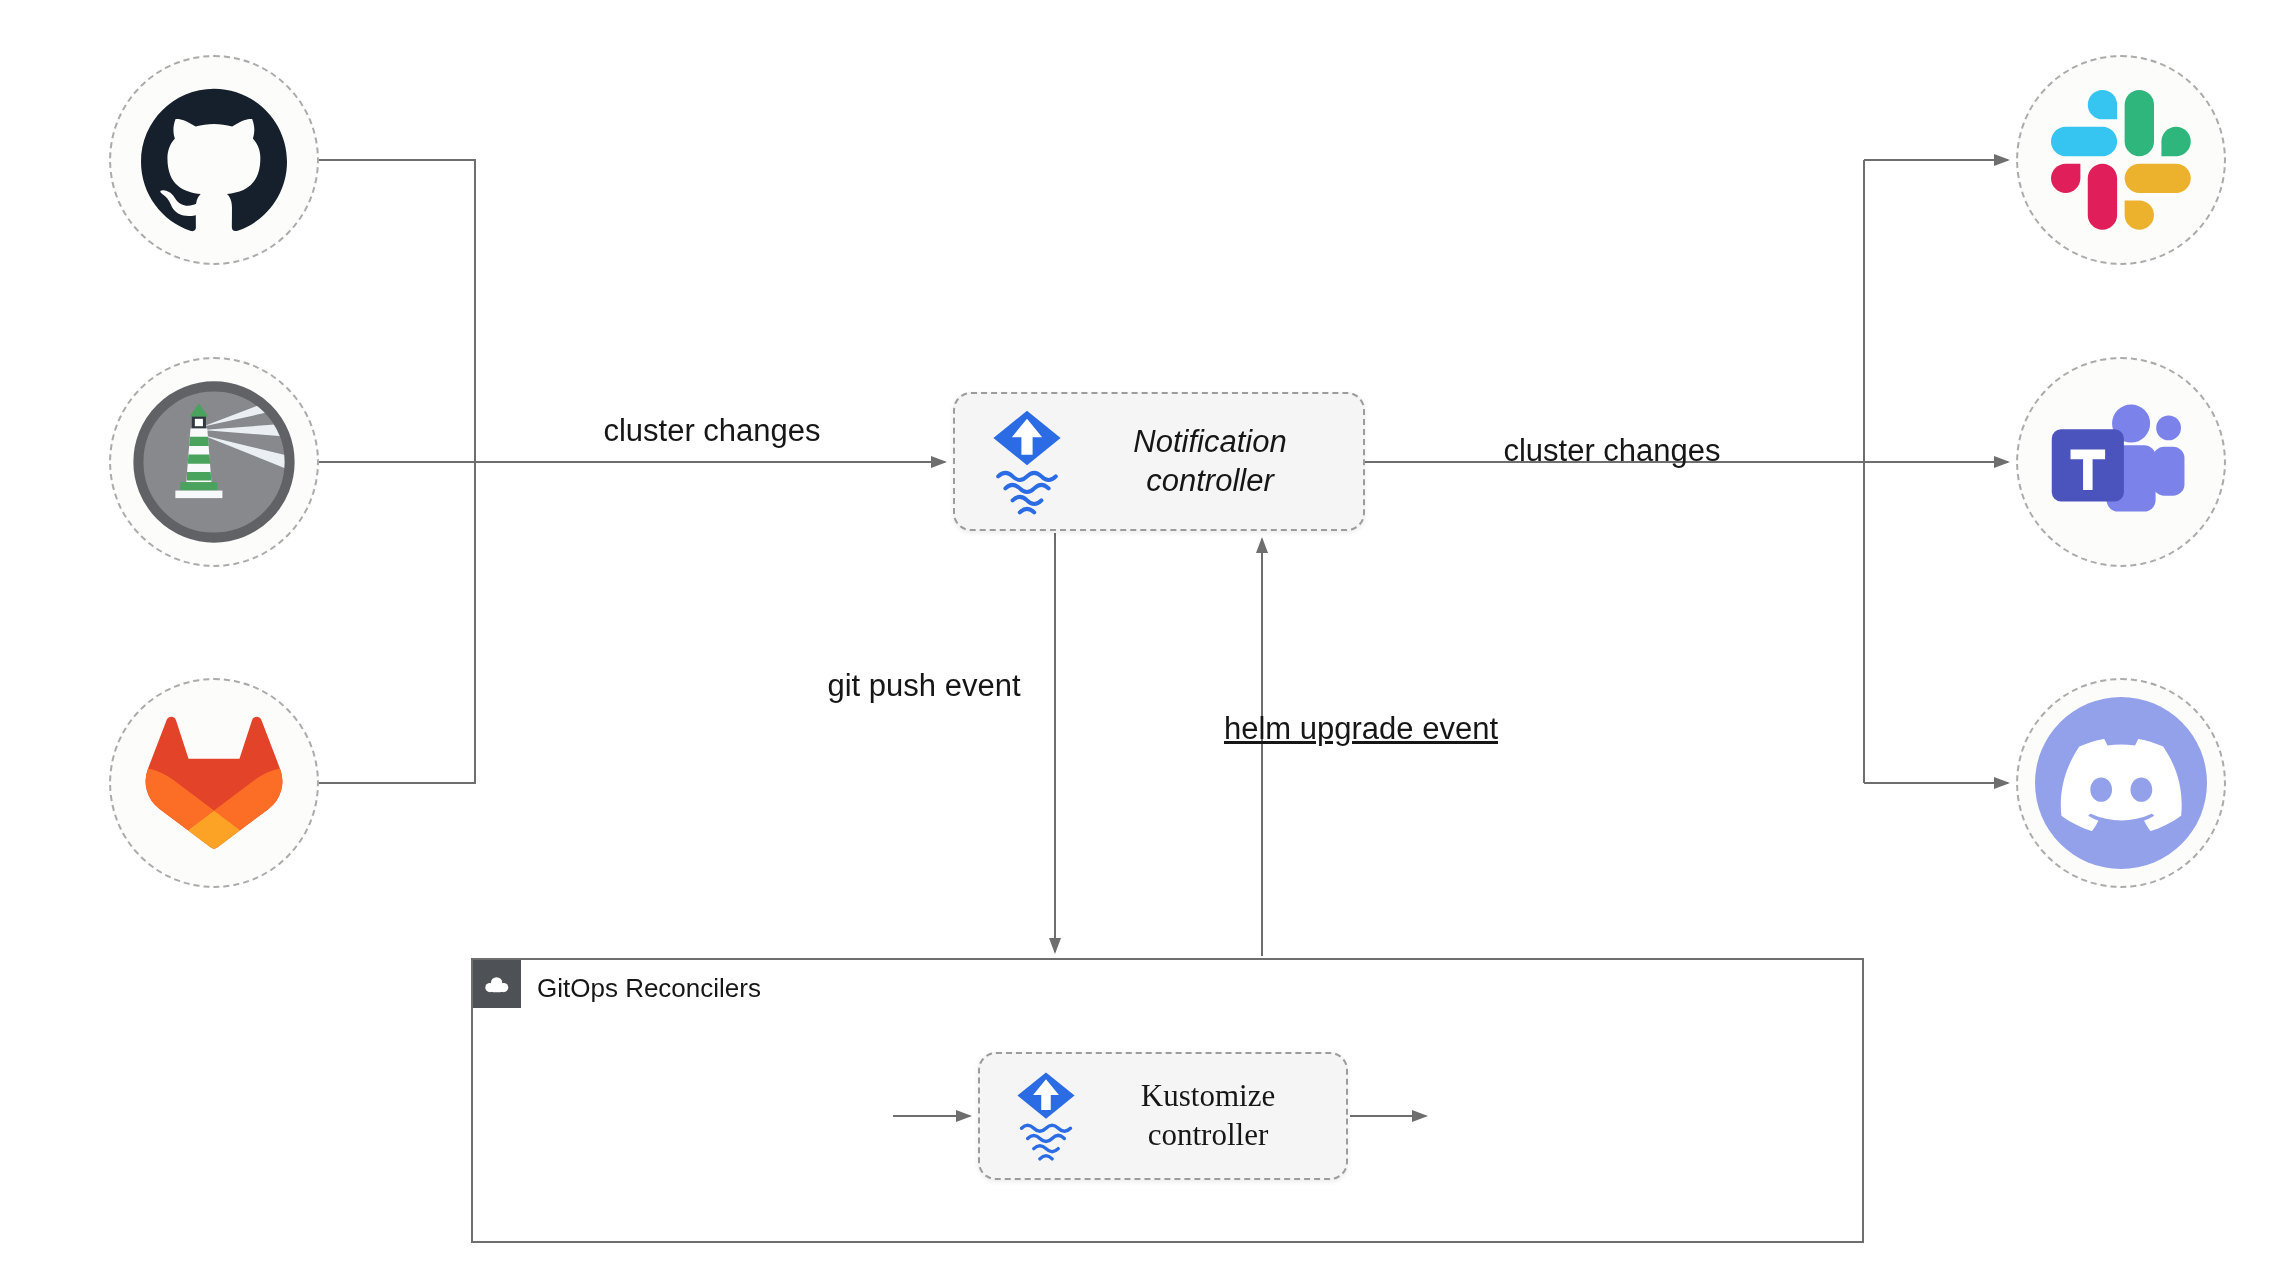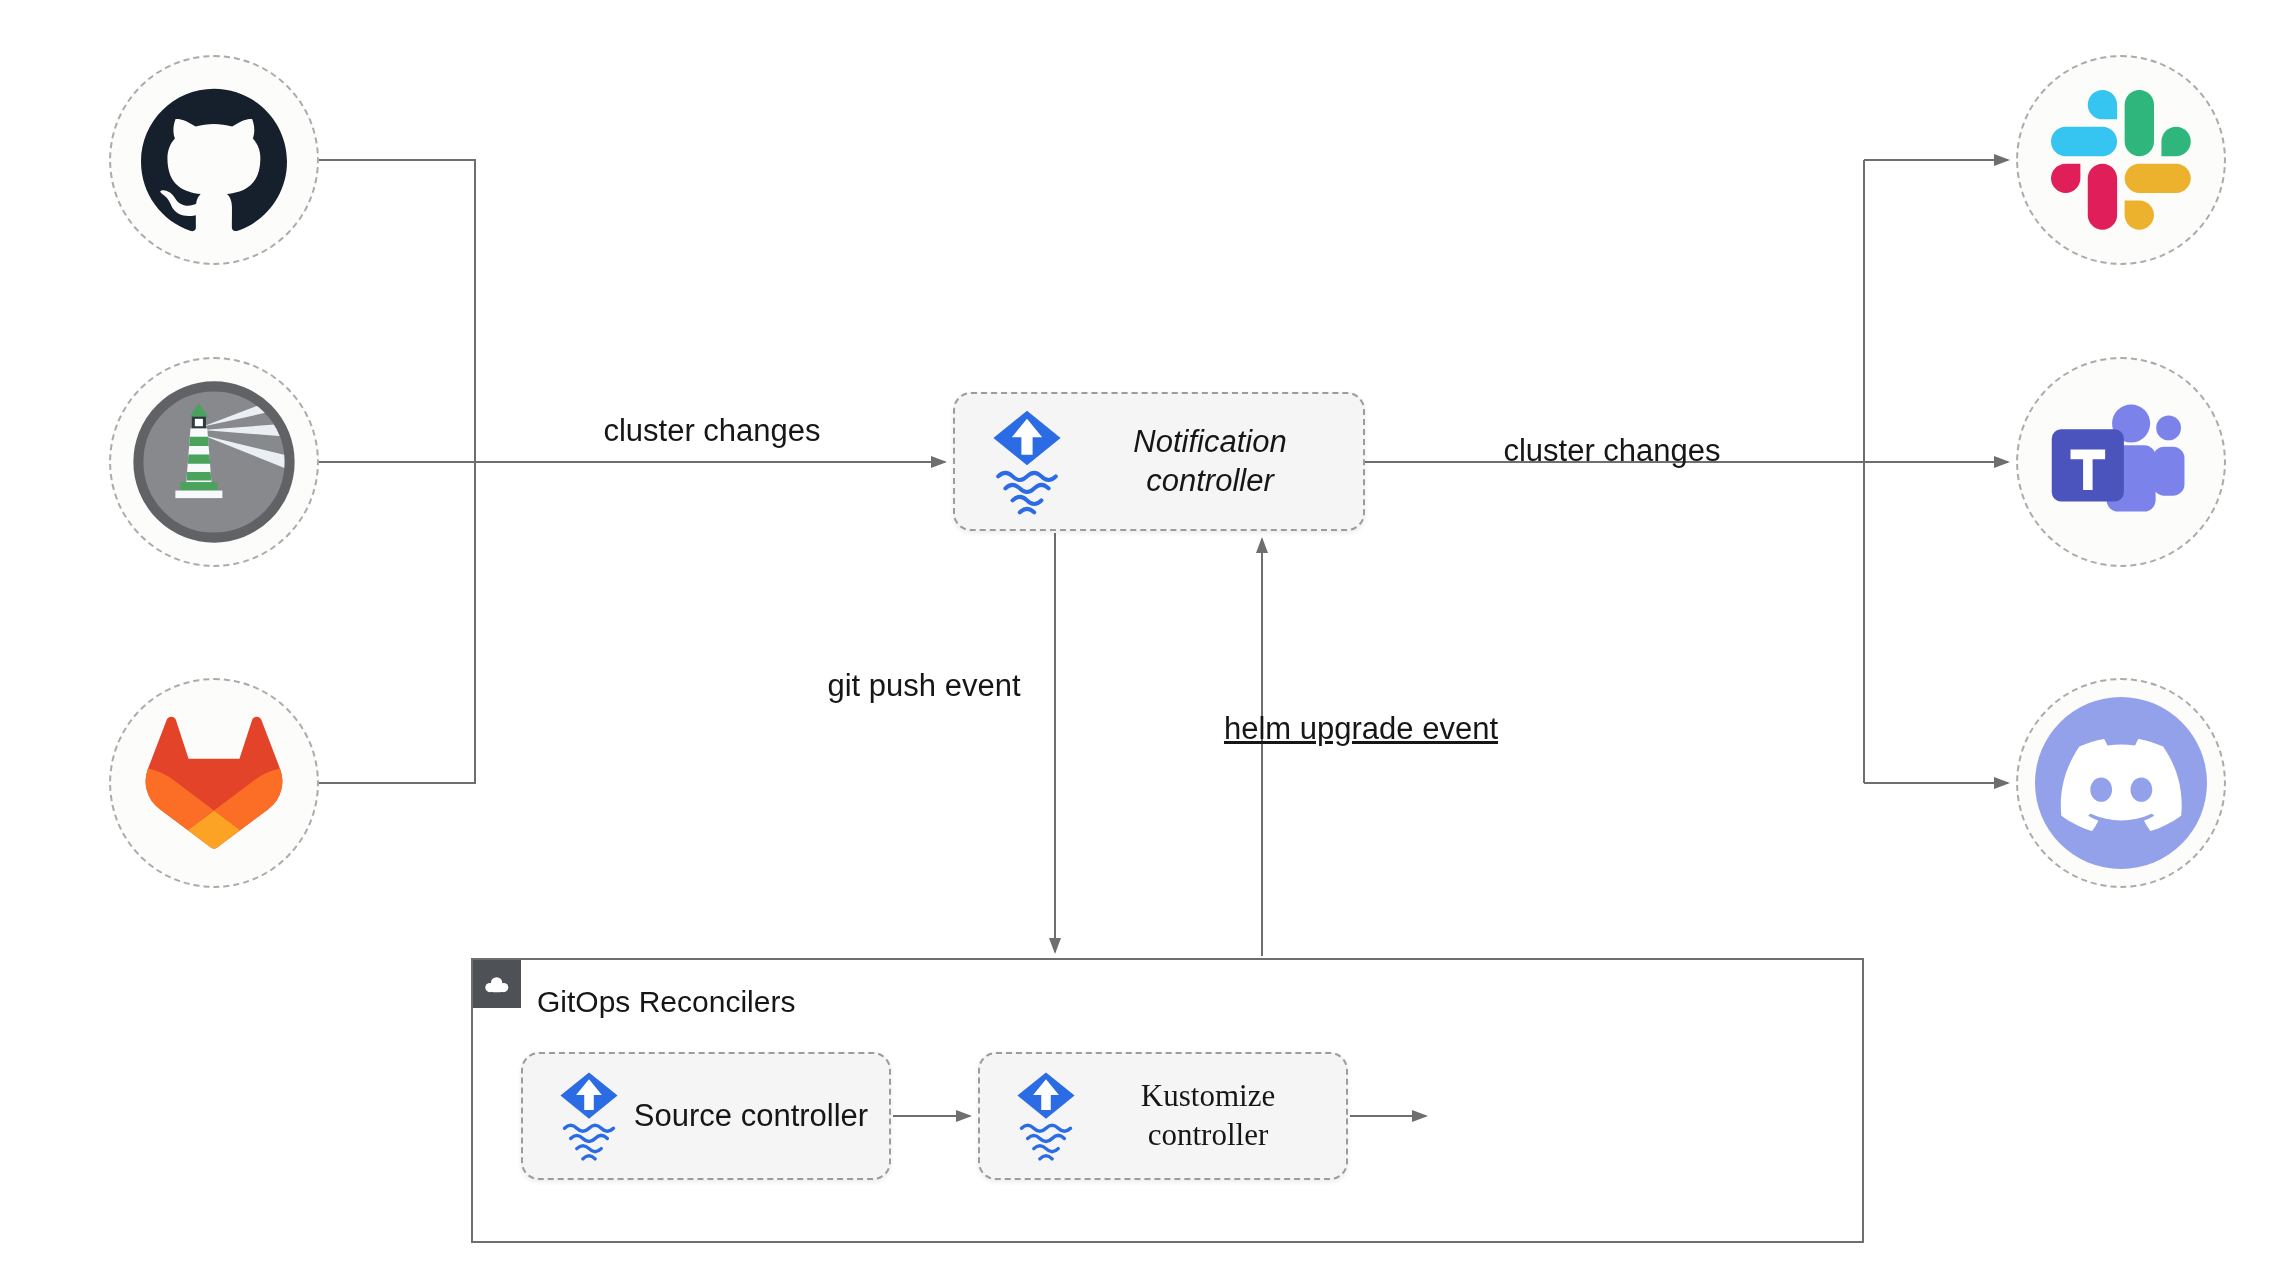--- a/index.html
+++ b/index.html
@@ -28,21 +28,21 @@
   .node.inner.src  { left: 521px; }
   .node.inner.kus  { left: 978px; font-family: Liberation Serif, serif; }
   .node.inner.helm { left: 1434px; }
   .flux { flex: 0 0 auto; display: flex; }
   .flux svg { display: block; }
   .notification .flux svg { width: 80px; height: 106px; }
   .inner .flux svg { width: 68px; height: 90px; }
 
   .group { position: absolute; left: 471px; top: 958px; width: 1393px; height: 285px; border: 2px solid #6E6E6E; background: transparent; }
   .group-badge { position: absolute; left: 0; top: 0; width: 48px; height: 48px; background: #4E5155; display: flex; align-items: center; justify-content: center; }
-  .group-label { position: absolute; left: 64px; top: 13px; font-size: 30px; color: #161616; white-space: nowrap; margin-top: 12px; }
+  .group-label { position: absolute; left: 64px; top: 13px; font-size: 26px; color: #161616; white-space: nowrap; }
 
   .edge-label { position: absolute; transform: translate(-50%,-50%); font-size: 31px; color: #161616; white-space: nowrap; }
 </style>
 </head>
 <body>
 
 <div class="canvas">
 
   <svg class="wires" viewBox="0 0 2292 1284" xmlns="http://www.w3.org/2000/svg">
     <defs>
@@ -161,35 +161,20 @@
           <circle cx="10" cy="17.5" r="5.8"></circle>
           <circle cx="18.5" cy="11.5" r="7.2"></circle>
           <circle cx="27.5" cy="17.5" r="5.8"></circle>
           <rect x="10" y="13.5" width="17.5" height="9.8" rx="4.9"></rect>
         </g>
       </svg>
     </div>
     <div class="group-label">GitOps Reconcilers</div>
   </div>
 
-  <div class="node inner src">
-    <span class="flux">
-        <svg viewBox="0 0 100 132" xmlns="http://www.w3.org/2000/svg">
-          <polygon points="50,2 92,36 50,70 8,36" fill="#2B6BE4"></polygon>
-          <polygon points="50,12 69,35 57,35 57,57 43,57 43,35 31,35" fill="#ffffff"></polygon>
-          <g fill="none" stroke="#2B6BE4" stroke-width="5" stroke-linecap="round">
-            <path d="M14 84 Q23 75 32 84 T50 84 T68 84 T86 84"></path>
-            <path d="M23 99 Q32 90 41 99 T59 99 T77 99"></path>
-            <path d="M32 114 Q41 105 50 114 T68 114"></path>
-            <path d="M41 129 Q50 120 59 129"></path>
-          </g>
-        </svg>
-      </span>
-    <span class="label">Source controller</span>
-  </div>
   <div class="node inner kus">
     <span class="flux">
         <svg viewBox="0 0 100 132" xmlns="http://www.w3.org/2000/svg">
           <polygon points="50,2 92,36 50,70 8,36" fill="#2B6BE4"></polygon>
           <polygon points="50,12 69,35 57,35 57,57 43,57 43,35 31,35" fill="#ffffff"></polygon>
           <g fill="none" stroke="#2B6BE4" stroke-width="5" stroke-linecap="round">
             <path d="M14 84 Q23 75 32 84 T50 84 T68 84 T86 84"></path>
             <path d="M23 99 Q32 90 41 99 T59 99 T77 99"></path>
             <path d="M32 114 Q41 105 50 114 T68 114"></path>
             <path d="M41 129 Q50 120 59 129"></path>

